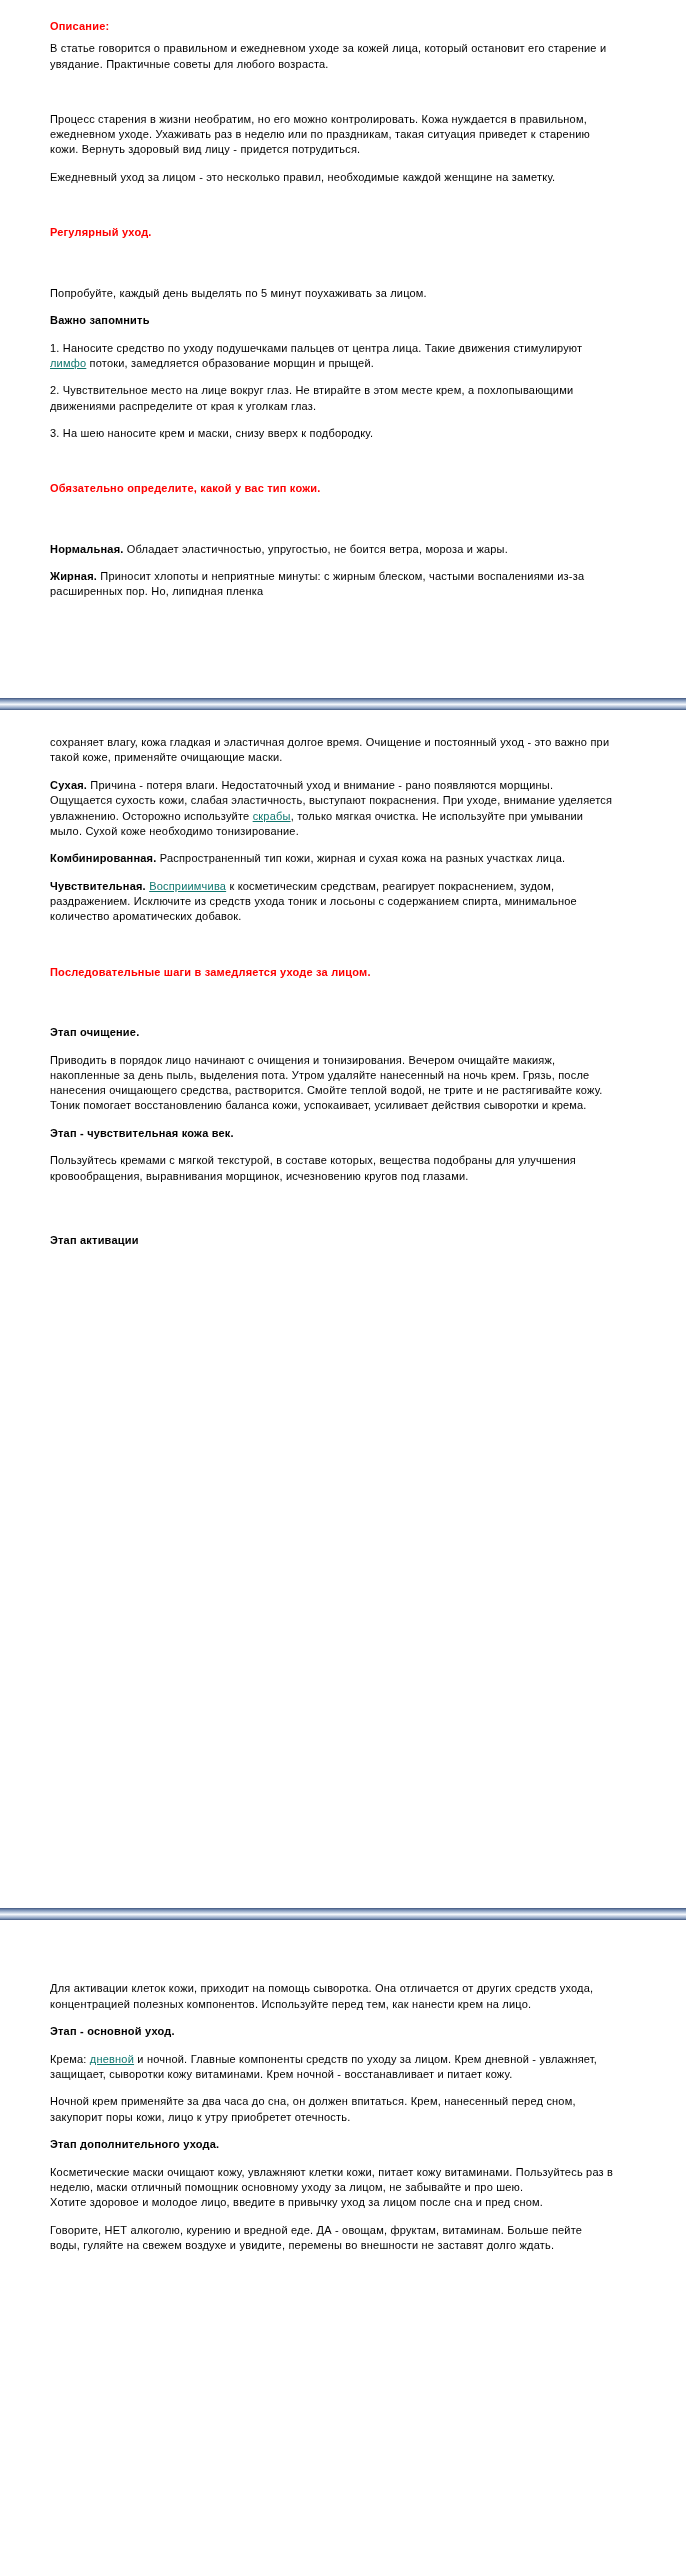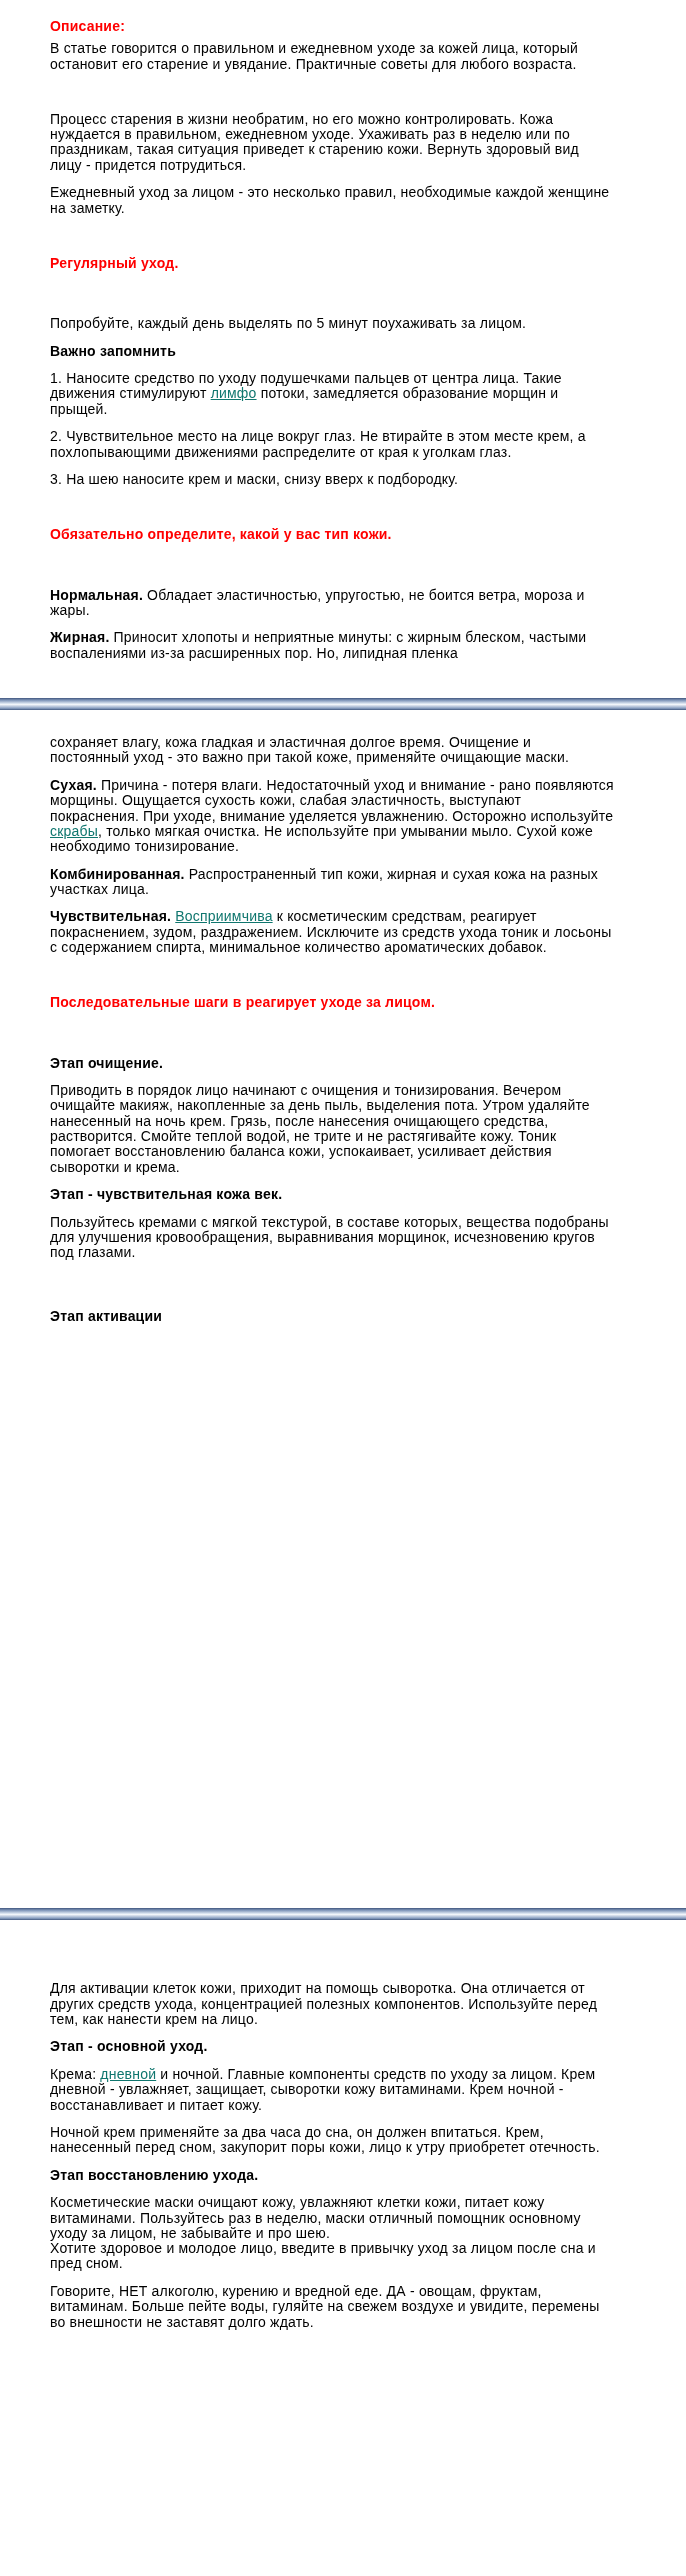--- a/index.html
+++ b/index.html
@@ -5,21 +5,21 @@
   html,body{margin:0;padding:0}
   body{width:687px;background:#ffffff;font-family:"Liberation Sans",sans-serif;color:#000}
   .doc{width:687px;height:2576px;background:#ffffff;overflow:hidden}
   .page{padding-left:50px;padding-right:73px;box-sizing:border-box;overflow:hidden}
   .p1{height:698px;padding-top:19px}
   .p2{height:1198px;padding-top:25px}
   .p3{height:636px;padding-top:61px}
   .pagebar{height:12.2px;width:687px;
     background:linear-gradient(to bottom,#41577e 0%,#7d93b8 18%,#dbe4f0 46%,#f2f5fa 54%,#8ba0c2 85%,#41577e 100%)}
   p,h2{margin:0;padding:0}
-  .para,.stage,.h-red{font-size:14px;line-height:15.3px;letter-spacing:0.2px}
+  .para,.stage,.h-red{font-size:11px;line-height:15.3px;letter-spacing:0.2px}
   .para,.stage{margin:0 0 12.2px 0}
   .stage{font-weight:bold}
   .h-red{color:#ff0000;font-weight:bold;margin:40px 0 45px 0}
   .desc-h{margin:0 0 7px 0}
   .mb-xl{margin-bottom:40px}
   .mb0{margin-bottom:0}
   .mt-sm{margin-top:12.2px}
   .mt-xl{margin-top:49px}
   .mt-lg{}
   .b{font-weight:bold}
@@ -46,35 +46,35 @@
     <p class="para mb0"><b class="b">Жирная.</b><span> Приносит хлопоты и неприятные минуты: с жирным блеском, частыми воспалениями из-за расширенных пор. Но, липидная пленка</span></p>
   </section>
 
   <div class="pagebar"></div>
 
   <section class="page p2">
     <p class="para"><span>сохраняет влагу, кожа гладкая и эластичная долгое время. Очищение и постоянный уход - это важно при такой коже, применяйте очищающие маски.</span></p>
     <p class="para"><b class="b">Сухая.</b><span> Причина - потеря влаги. Недостаточный уход и внимание - рано появляются морщины. Ощущается сухость кожи, слабая эластичность, выступают покраснения. При уходе, внимание уделяется увлажнению. Осторожно используйте </span><a href="#" class="lnk">скрабы</a><span>, только мягкая очистка. Не используйте при умывании мыло. Сухой коже необходимо тонизирование.</span></p>
     <p class="para"><b class="b">Комбинированная.</b><span> Распространенный тип кожи, жирная и сухая кожа на разных участках лица.</span></p>
     <p class="para mb0"><b class="b">Чувствительная. </b><a href="#" class="lnk">Восприимчива</a><span> к косметическим средствам, реагирует покраснением, зудом, раздражением. Исключите из средств ухода тоник и лосьоны с содержанием спирта, минимальное количество ароматических добавок.</span></p>
-    <h2 class="h-red"><span>Последовательные шаги в реагирует уходе за лицом.</span></h2>
+    <h2 class="h-red"><span>Последовательные шаги в замедляется уходе за лицом.</span></h2>
     <p class="stage"><span>Этап очищение.</span></p>
     <p class="para"><span>Приводить в порядок лицо начинают с очищения и тонизирования. Вечером очищайте макияж, накопленные за день пыль, выделения пота. Утром удаляйте нанесенный на ночь крем. Грязь, после нанесения очищающего средства, растворится. Смойте теплой водой, не трите и не растягивайте кожу. Тоник помогает восстановлению баланса кожи, успокаивает, усиливает действия сыворотки и крема.</span></p>
     <p class="stage mt-sm"><span>Этап - чувствительная кожа век.</span></p>
     <p class="para"><span>Пользуйтесь кремами с мягкой текстурой, в составе которых, вещества подобраны для улучшения кровообращения, выравнивания морщинок, исчезновению кругов под глазами.</span></p>
     <p class="stage mt-xl"><span>Этап активации</span></p>
   </section>
 
   <div class="pagebar"></div>
 
   <section class="page p3">
     <p class="para"><span>Для активации клеток кожи, приходит на помощь сыворотка. Она отличается от других средств ухода, концентрацией полезных компонентов. Используйте перед тем, как нанести крем на лицо.</span></p>
     <p class="stage"><span>Этап - основной уход.</span></p>
     <p class="para"><span>Крема: </span><a href="#" class="lnk">дневной</a><span> и ночной. Главные компоненты средств по уходу за лицом. Крем дневной - увлажняет, защищает, сыворотки кожу витаминами. Крем ночной - восстанавливает и питает кожу.</span></p>
     <p class="para"><span>Ночной крем применяйте за два часа до сна, он должен впитаться. Крем, нанесенный перед сном, закупорит поры кожи, лицо к утру приобретет отечность.</span></p>
-    <p class="stage"><span>Этап восстановлению ухода.</span></p>
+    <p class="stage"><span>Этап дополнительного ухода.</span></p>
     <p class="para mb0"><span>Косметические маски очищают кожу, увлажняют клетки кожи, питает кожу витаминами. Пользуйтесь раз в неделю, маски отличный помощник основному уходу за лицом, не забывайте и про шею.</span></p>
     <p class="para mt-lg"><span>Хотите здоровое и молодое лицо, введите в привычку уход за лицом после сна и пред сном.</span></p>
     <p class="para"><span>Говорите, НЕТ алкоголю, курению и вредной еде. ДА - овощам, фруктам, витаминам. Больше пейте воды, гуляйте на свежем воздухе и увидите, перемены во внешности не заставят долго ждать.</span></p>
   </section>
 
 </div>
 
 
 </body></html>

